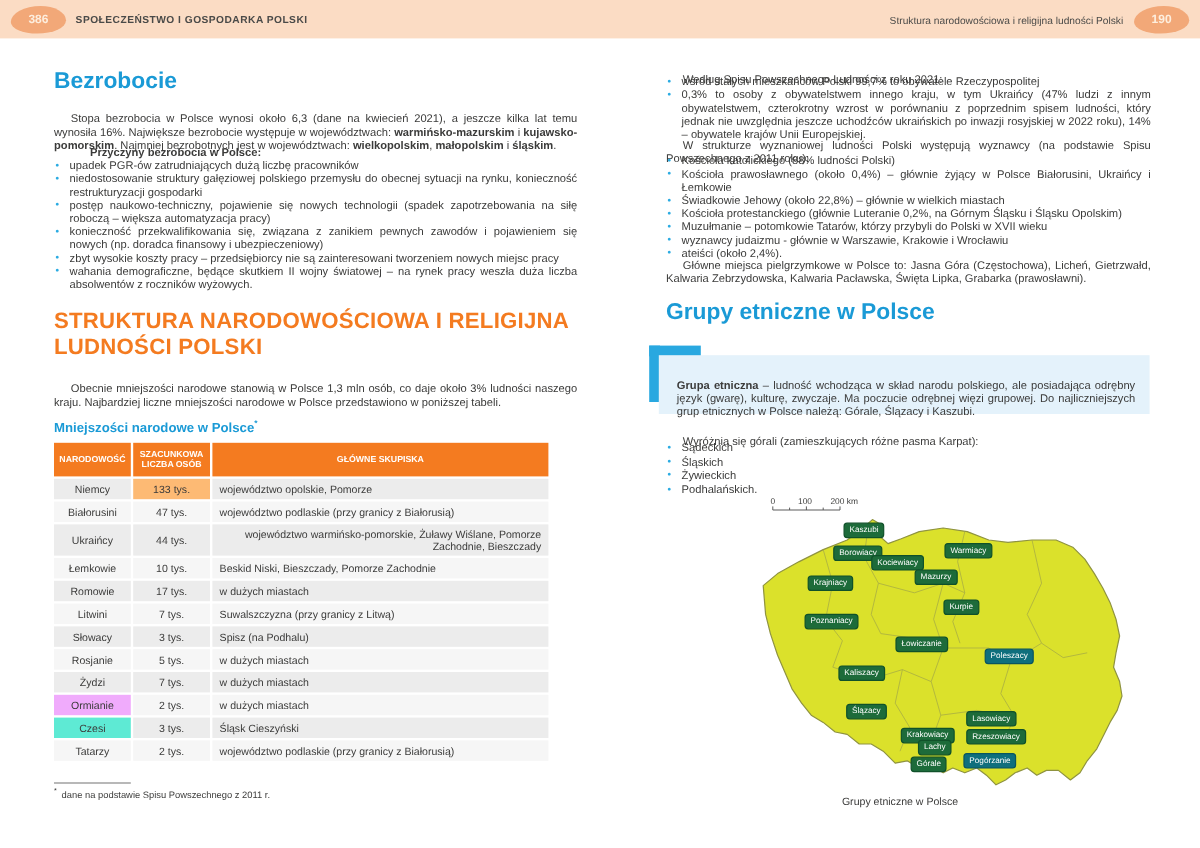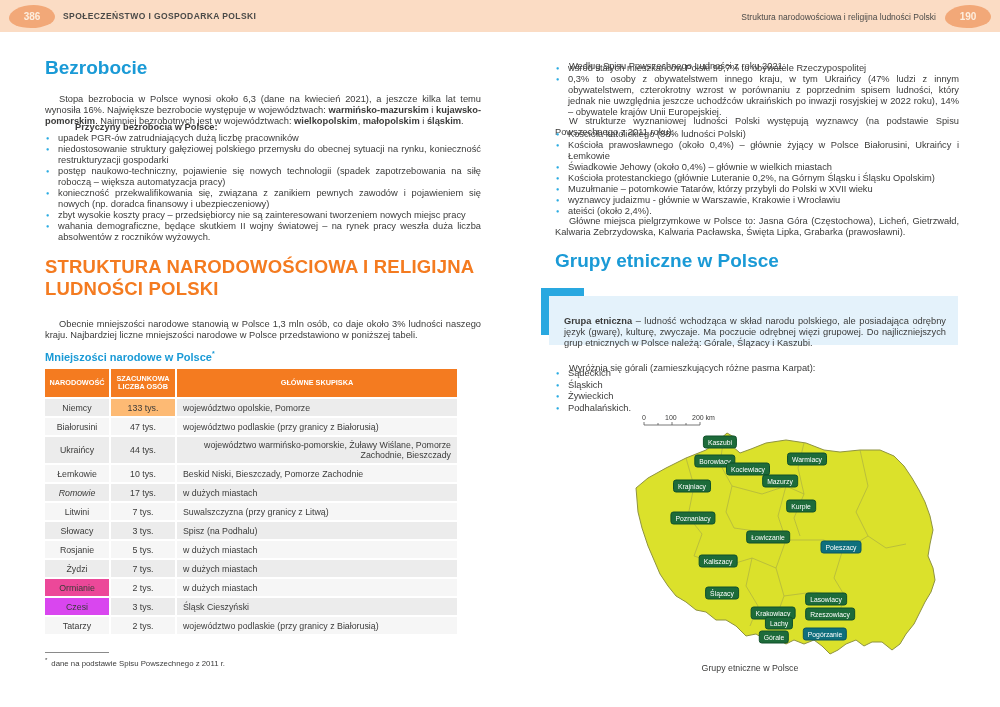--- a/index.html
+++ b/index.html
@@ -119,39 +119,39 @@
     <div class="td" style="background: rgb(236, 236, 236);">województwo opolskie, Pomorze</div>
     <div class="td center" style="background: rgb(246, 246, 246);">Białorusini</div>
     <div class="td center" style="background: rgb(246, 246, 246);">47 tys.</div>
     <div class="td" style="background: rgb(246, 246, 246);">województwo podlaskie (przy granicy z Białorusią)</div>
     <div class="td center" style="background: rgb(236, 236, 236);">Ukraińcy</div>
     <div class="td center" style="background: rgb(236, 236, 236);">44 tys.</div>
     <div class="td" style="background: rgb(236, 236, 236);">województwo warmińsko-pomorskie, Żuławy Wiślane, Pomorze Zachodnie, Bieszczady</div>
     <div class="td center" style="background: rgb(246, 246, 246);">Łemkowie</div>
     <div class="td center" style="background: rgb(246, 246, 246);">10 tys.</div>
     <div class="td" style="background: rgb(246, 246, 246);">Beskid Niski, Bieszczady, Pomorze Zachodnie</div>
-    <div class="td center" style="background: rgb(236, 236, 236); font-style: italic;">Romowie</div>
+    <div class="td center" style="background: rgb(236, 236, 236);">Romowie</div>
     <div class="td center" style="background: rgb(236, 236, 236);">17 tys.</div>
     <div class="td" style="background: rgb(236, 236, 236);">w dużych miastach</div>
     <div class="td center" style="background: rgb(246, 246, 246);">Litwini</div>
     <div class="td center" style="background: rgb(246, 246, 246);">7 tys.</div>
     <div class="td" style="background: rgb(246, 246, 246);">Suwalszczyzna (przy granicy z Litwą)</div>
     <div class="td center" style="background: rgb(236, 236, 236);">Słowacy</div>
     <div class="td center" style="background: rgb(236, 236, 236);">3 tys.</div>
     <div class="td" style="background: rgb(236, 236, 236);">Spisz (na Podhalu)</div>
     <div class="td center" style="background: rgb(246, 246, 246);">Rosjanie</div>
     <div class="td center" style="background: rgb(246, 246, 246);">5 tys.</div>
     <div class="td" style="background: rgb(246, 246, 246);">w dużych miastach</div>
     <div class="td center" style="background: rgb(236, 236, 236);">Żydzi</div>
     <div class="td center" style="background: rgb(236, 236, 236);">7 tys.</div>
     <div class="td" style="background: rgb(236, 236, 236);">w dużych miastach</div>
-    <div class="td center" style="background: #ec4899; text-align: center;">Ormianie</div>
+    <div class="td center" style="background: #f0abfc; text-align: center;">Ormianie</div>
     <div class="td center" style="background: rgb(246, 246, 246);">2 tys.</div>
     <div class="td" style="background: rgb(246, 246, 246);">w dużych miastach</div>
-    <div class="td center" style="background: #d946ef;">Czesi</div>
+    <div class="td center" style="background: #5eead4;">Czesi</div>
     <div class="td center" style="background: rgb(236, 236, 236);">3 tys.</div>
     <div class="td" style="background: rgb(236, 236, 236);">Śląsk Cieszyński</div>
     <div class="td center" style="background: rgb(246, 246, 246);">Tatarzy</div>
     <div class="td center" style="background: rgb(246, 246, 246);">2 tys.</div>
     <div class="td" style="background: rgb(246, 246, 246);">województwo podlaskie (przy granicy z Białorusią)</div>
   </div>
 
 <div id="footnote-rule"></div>
 <div id="footnote">
   <sup>*</sup><span>dane na podstawie Spisu Powszechnego z 2011 r.</span>
@@ -159,21 +159,21 @@
 
 <p id="p-census-intro" class="txt indent">Według Spisu Powszechnego Ludności z roku 2021:</p>
 <div id="census-list">
     <div class="blt">wśród stałych mieszkańców Polski 99,7% to obywatele Rzeczypospolitej</div>
     <div class="blt">0,3% to osoby z obywatelstwem innego kraju, w tym Ukraińcy (47% ludzi z innym obywatelstwem, czterokrotny wzrost w porównaniu z poprzednim spisem ludności, który jednak nie uwzględnia jeszcze uchodźców ukraińskich po inwazji rosyjskiej w 2022 roku), 14% – obywatele krajów Unii Europejskiej.</div>
   </div>
 <p id="p-religion-intro" class="txt indent">W strukturze wyznaniowej ludności Polski występują wyznawcy (na podstawie Spisu Powszechnego z 2011 roku):</p>
 <div id="religion-list">
     <div class="blt">Kościoła katolickiego (88% ludności Polski)</div>
     <div class="blt">Kościoła prawosławnego (około 0,4%) – głównie żyjący w Polsce Białorusini, Ukraińcy i Łemkowie</div>
-    <div class="blt">Świadkowie Jehowy (około 0,4%) – głównie w wielkich miastach</div>
+    <div class="blt">Świadkowie Jehowy (około 22,8%) – głównie w wielkich miastach</div>
     <div class="blt">Kościoła protestanckiego (głównie Luteranie 0,2%, na Górnym Śląsku i Śląsku Opolskim)</div>
     <div class="blt">Muzułmanie – potomkowie Tatarów, którzy przybyli do Polski w XVII wieku</div>
     <div class="blt">wyznawcy judaizmu - głównie w Warszawie, Krakowie i Wrocławiu</div>
     <div class="blt">ateiści (około 2,4%).</div>
   </div>
 <p id="p-pilgrimage" class="txt indent">Główne miejsca pielgrzymkowe w Polsce to: Jasna Góra (Częstochowa), Licheń, Gietrzwałd, Kalwaria Zebrzydowska, Kalwaria Pacławska, Święta Lipka, Grabarka (prawosławni).</p>
 
 <div class="h-blue" style="left:555px;top:250px;">Grupy etniczne w Polsce</div>
 
 <div id="def-bracket"></div>

